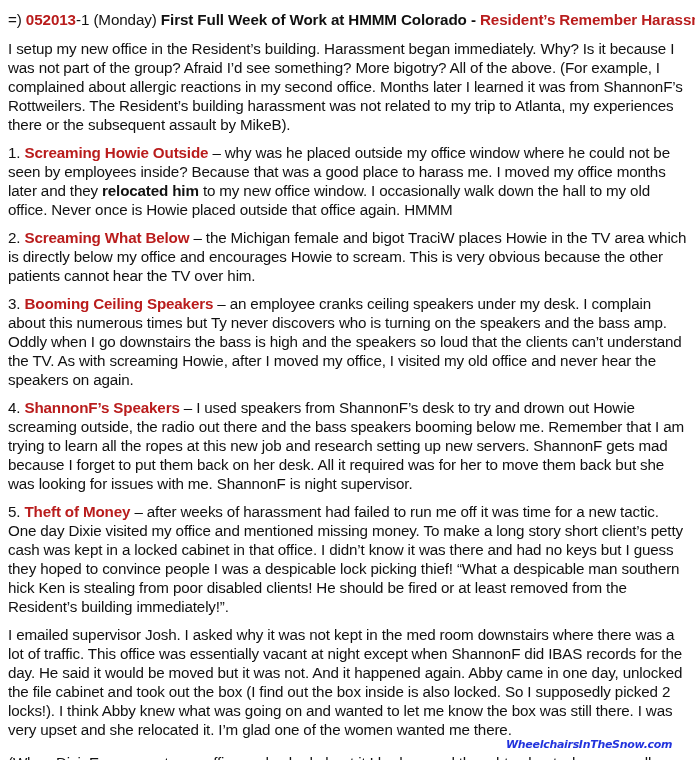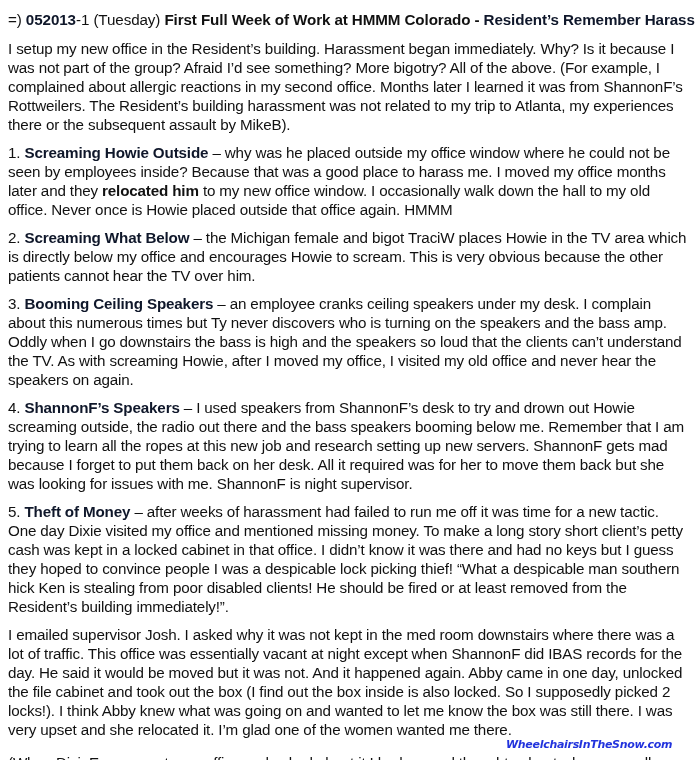--- a/index.html
+++ b/index.html
@@ -4,35 +4,35 @@
 <style>
   html, body { margin: 0; padding: 0; background: #ffffff; }
   body {
     width: 695px; height: 760px; overflow: hidden;
     font-family: "Liberation Sans", sans-serif;
     font-size: 15.2px; line-height: 19px; color: #111111;
     position: relative;
   }
   .page { position: absolute; left: 8px; top: 10px; width: 683px; }
   .title { margin: 0 0 10px 0; white-space: nowrap; letter-spacing: -0.1px; }
-  .red { color: #0f172a; }
+  .red { color: #b91c1c; }
   .b { font-weight: bold; }
   p { margin: 0 0 9px 0; letter-spacing: -0.15px; }
   .wm {
     position: absolute; left: 490px; top: 735px;
     font-family: "DejaVu Sans", sans-serif; font-style: italic; font-weight: bold;
     font-size: 11px; color: #2233dd; letter-spacing: -0.3px; margin-left: 16px;
   }
 </style>
 </head>
 <body>
 
 <div class="page">
   <div class="title">
-    <span>=) </span><span class="red b">052013</span><span>-1 (Tuesday) </span><span class="b">First Full Week of Work at HMMM Colorado - </span><span class="red b">Resident’s Remember Harassment</span>
+    <span>=) </span><span class="red b">052013</span><span>-1 (Monday) </span><span class="b">First Full Week of Work at HMMM Colorado - </span><span class="red b">Resident’s Remember Harassment</span>
   </div>
 
   <p>I setup my new office in the Resident’s building. Harassment began immediately. Why? Is it because I was not part of the group? Afraid I’d see something? More bigotry? All of the above. (For example, I complained about allergic reactions in my second office. Months later I learned it was from ShannonF’s Rottweilers. The Resident’s building harassment was not related to my trip to Atlanta, my experiences there or the subsequent assault by MikeB).</p>
 
   <p>
     <span>1. </span><span class="red b">Screaming Howie Outside</span><span> – why was he placed outside my office window where he could not be seen by employees inside? Because that was a good place to harass me. I moved my office months later and they </span><span class="b">relocated him</span><span> to my new office window. I occasionally walk down the hall to my old office. Never once is Howie placed outside that office again. HMMM</span>
   </p>
 
   <p>
     <span>2. </span><span class="red b">Screaming What Below</span><span> – the Michigan female and bigot TraciW places Howie in the TV area which is directly below my office and encourages Howie to scream. This is very obvious because the other patients cannot hear the TV over him.</span>

